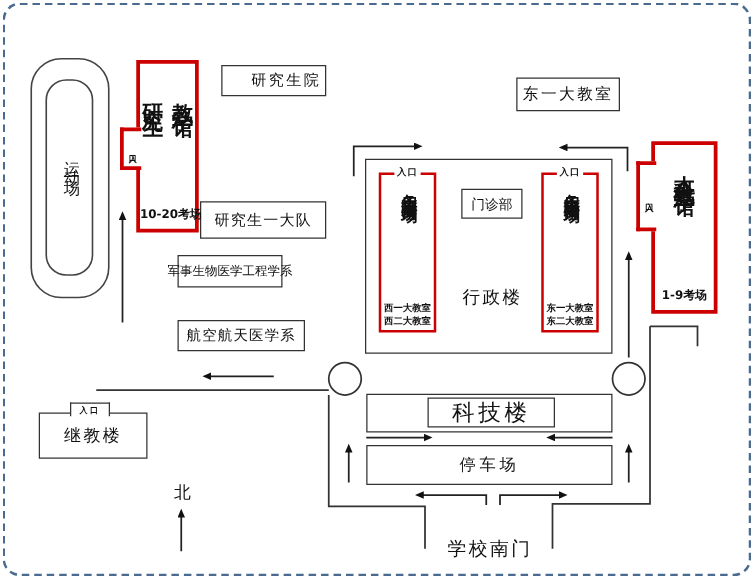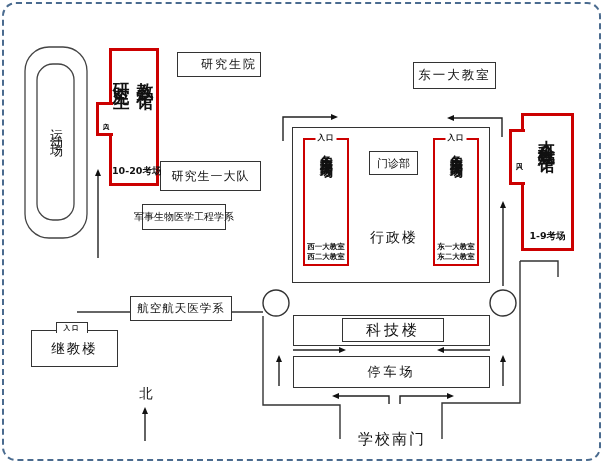--- a/index.html
+++ b/index.html
@@ -97,21 +97,21 @@
 
   <div class="box" style="left:177px;top:52px;width:84px;height:25px;padding-left:20px;">
     <span class="lbl">研究生院</span>
   </div>
   <div class="box" style="left:160px;top:161px;width:101px;height:30px;">
     <span class="lbl" style="letter-spacing:1px;">研究生一大队</span>
   </div>
   <div class="box" style="left:142px;top:204px;width:84px;height:26px;">
     <span class="lbl" style="font-size:10px;letter-spacing:0;">军事生物医学工程学系</span>
   </div>
-  <div class="box" style="left:130px;top:256px;width:102px;height:25px;margin-top:40px;">
+  <div class="box" style="left:142px;top:256px;width:102px;height:25px;">
     <span class="lbl" style="font-size:11.5px;letter-spacing:1px;">航空航天医学系</span>
   </div>
   <div class="box" style="left:413px;top:62px;width:83px;height:27px;">
     <span class="lbl" style="font-size:12.5px;">东一大教室</span>
   </div>
 
   <div class="box" style="left:292px;top:127px;width:198px;height:156px;border-width:1.6px;"></div>
   <div class="freelabel" style="left:364px;top:229px;width:60px;font-size:14px;letter-spacing:2px;">行政楼</div>
   <div class="box" style="left:369px;top:151px;width:49px;height:24px;justify-content:center;">
     <span class="lbl" style="font-size:11px;letter-spacing:0;">门诊部</span>
@@ -151,21 +151,21 @@
       <div class="vtext">本科教学馆</div>
     </div>
     <div class="hall-rooms">1-9考场</div>
   </div>
   <div class="notch notch-red" style="left:509px;top:129px;width:16px;height:56px;">
     <span class="entr-small vtext" style="font-size:7px;">入口</span>
   </div>
 
   <div class="box" style="left:293px;top:315px;width:197px;height:31px;border-width:1.3px;"></div>
   <div class="box" style="left:342px;top:318px;width:102px;height:24px;border-width:1.3px;">
-    <span class="lbl" style="font-size:15px;letter-spacing:3px;">科技楼</span>
+    <span class="lbl" style="font-size:18px;letter-spacing:3px;">科技楼</span>
   </div>
   <div class="box" style="left:293px;top:356px;width:197px;height:32px;border-width:1.3px;justify-content:center;">
     <span class="lbl" style="font-size:13px;letter-spacing:3px;">停车场</span>
   </div>
 
   <div class="box" style="left:31px;top:330px;width:87px;height:37px;">
     <span class="lbl" style="font-size:13.5px;">继教楼</span>
   </div>
   <div class="notch" style="left:56px;top:322px;width:32px;height:11px;border:1.2px solid #333;border-bottom:none;">
     <span class="entr-small" style="letter-spacing:2px;">入口</span>

